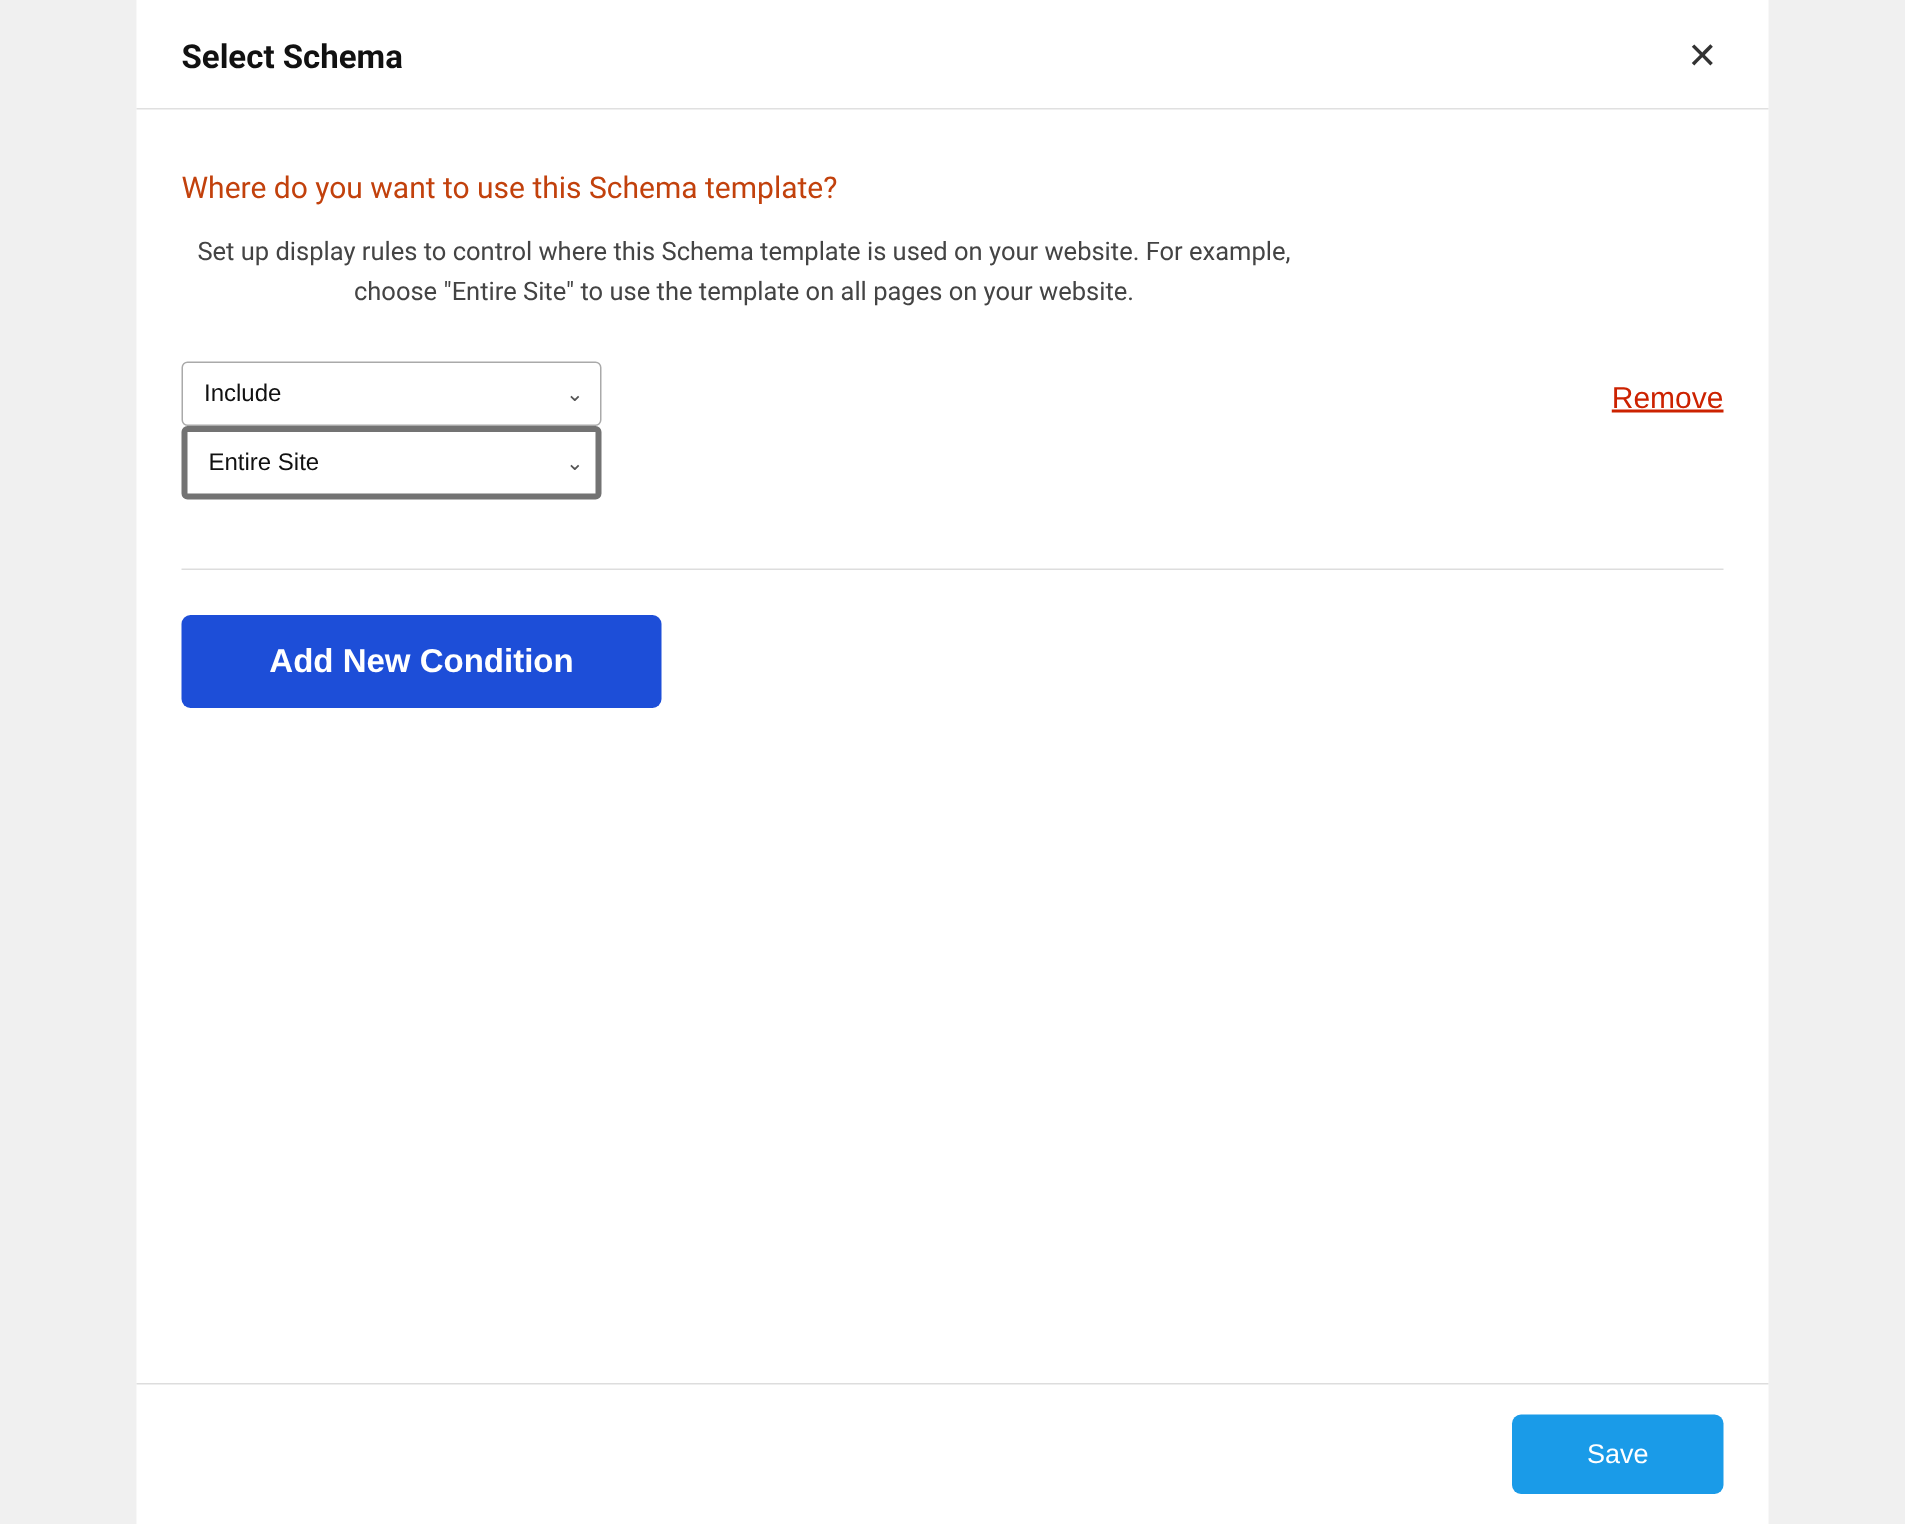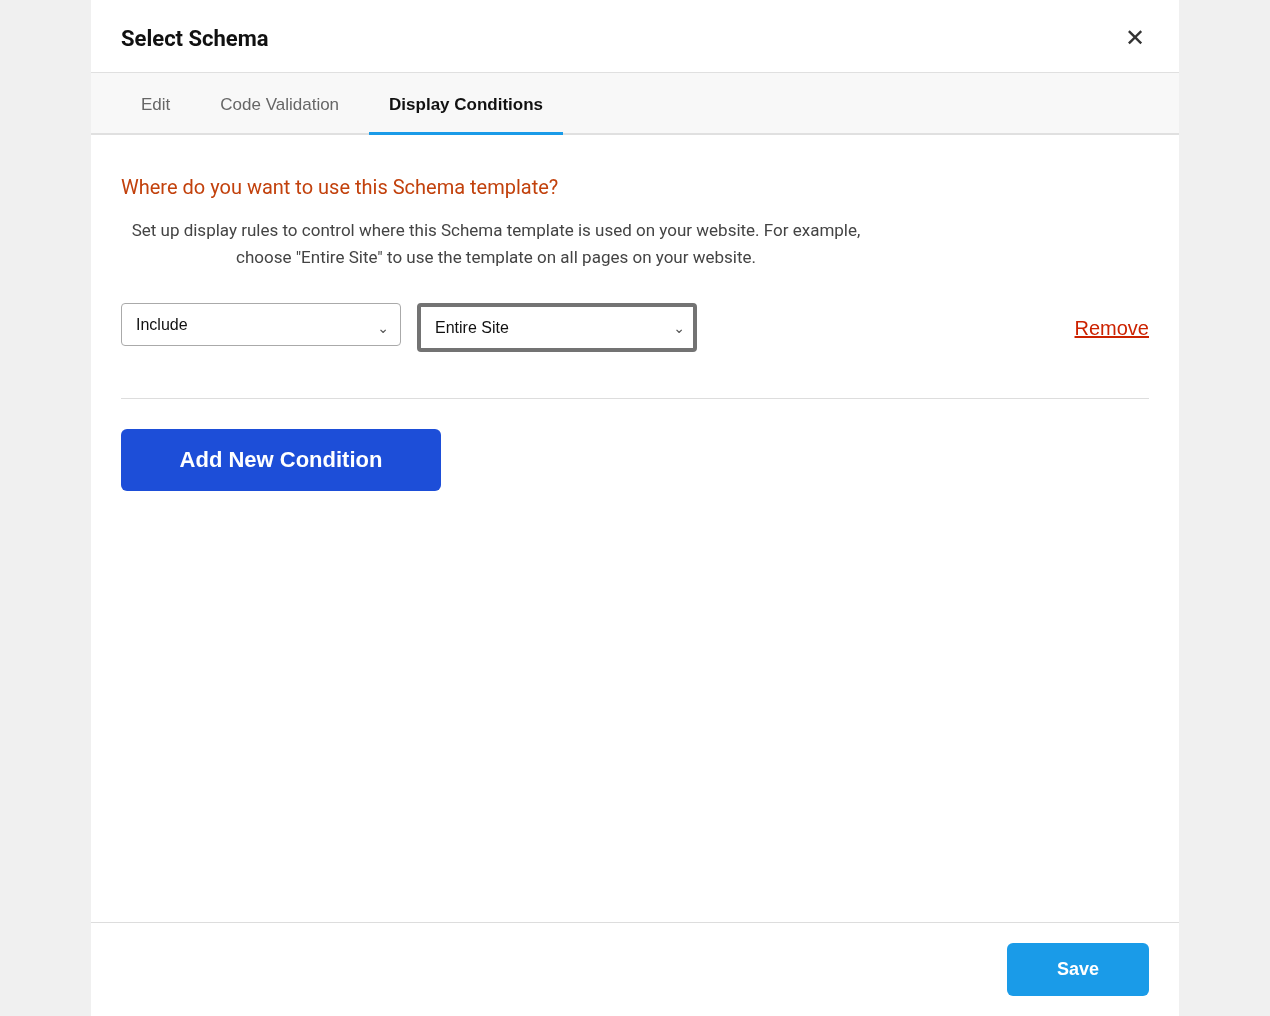--- a/index.html
+++ b/index.html
@@ -109,22 +109,22 @@
 
     .condition-row {
       display: flex;
       align-items: flex-start;
       justify-content: space-between;
       margin-bottom: 16px;
     }
 
     .condition-selects {
       display: flex;
-      flex-direction: row;
-      gap: 16px;
+      flex-direction: column;
+      gap: 0;
     }
 
     .select-wrapper {
       position: relative;
       width: 280px;
     }
 
     .select-wrapper select {
       width: 100%;
       padding: 12px 40px 12px 14px;
@@ -187,39 +187,34 @@
       align-items: center;
     }
 
     .save-button {
       background: #1a9be8;
       color: #ffffff;
       border: none;
       border-radius: 6px;
       padding: 16px 50px;
       font-size: 18px;
-      font-weight: 700;
+      font-weight: 400;
       cursor: pointer;
     }
   </style>
 </head>
 <body>
 
 <div class="modal">
 
   <div class="modal-header">
     <span class="modal-title">Select Schema</span>
     <button class="close-button">✕</button>
   </div>
 
-  <div class="tabs-bar">
-    <button class="tab">Edit</button>
-    <button class="tab">Code Validation</button>
-    <button class="tab active">Display Conditions</button>
-  </div>
 
   <div class="modal-body">
 
     <div class="section-title">Where do you want to use this Schema template?</div>
 
     <div class="section-description">Set up display rules to control where this Schema template is used on your website. For example, choose "Entire Site" to use the template on all pages on your website.</div>
 
     <div class="condition-row">
 
       <div class="condition-selects">

